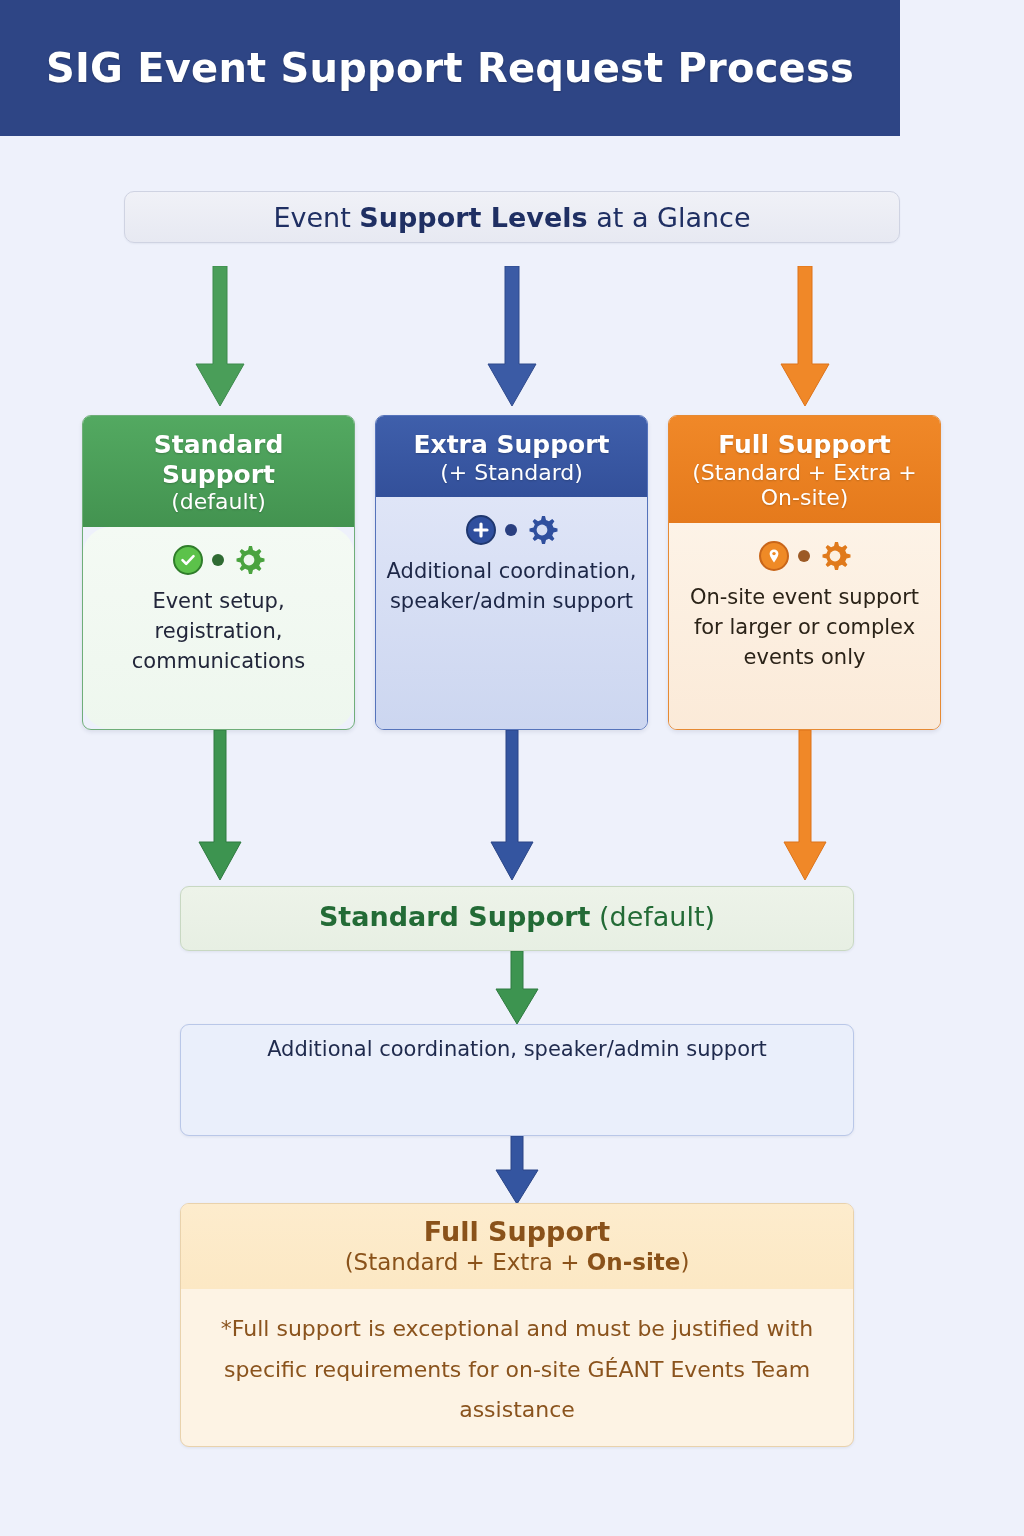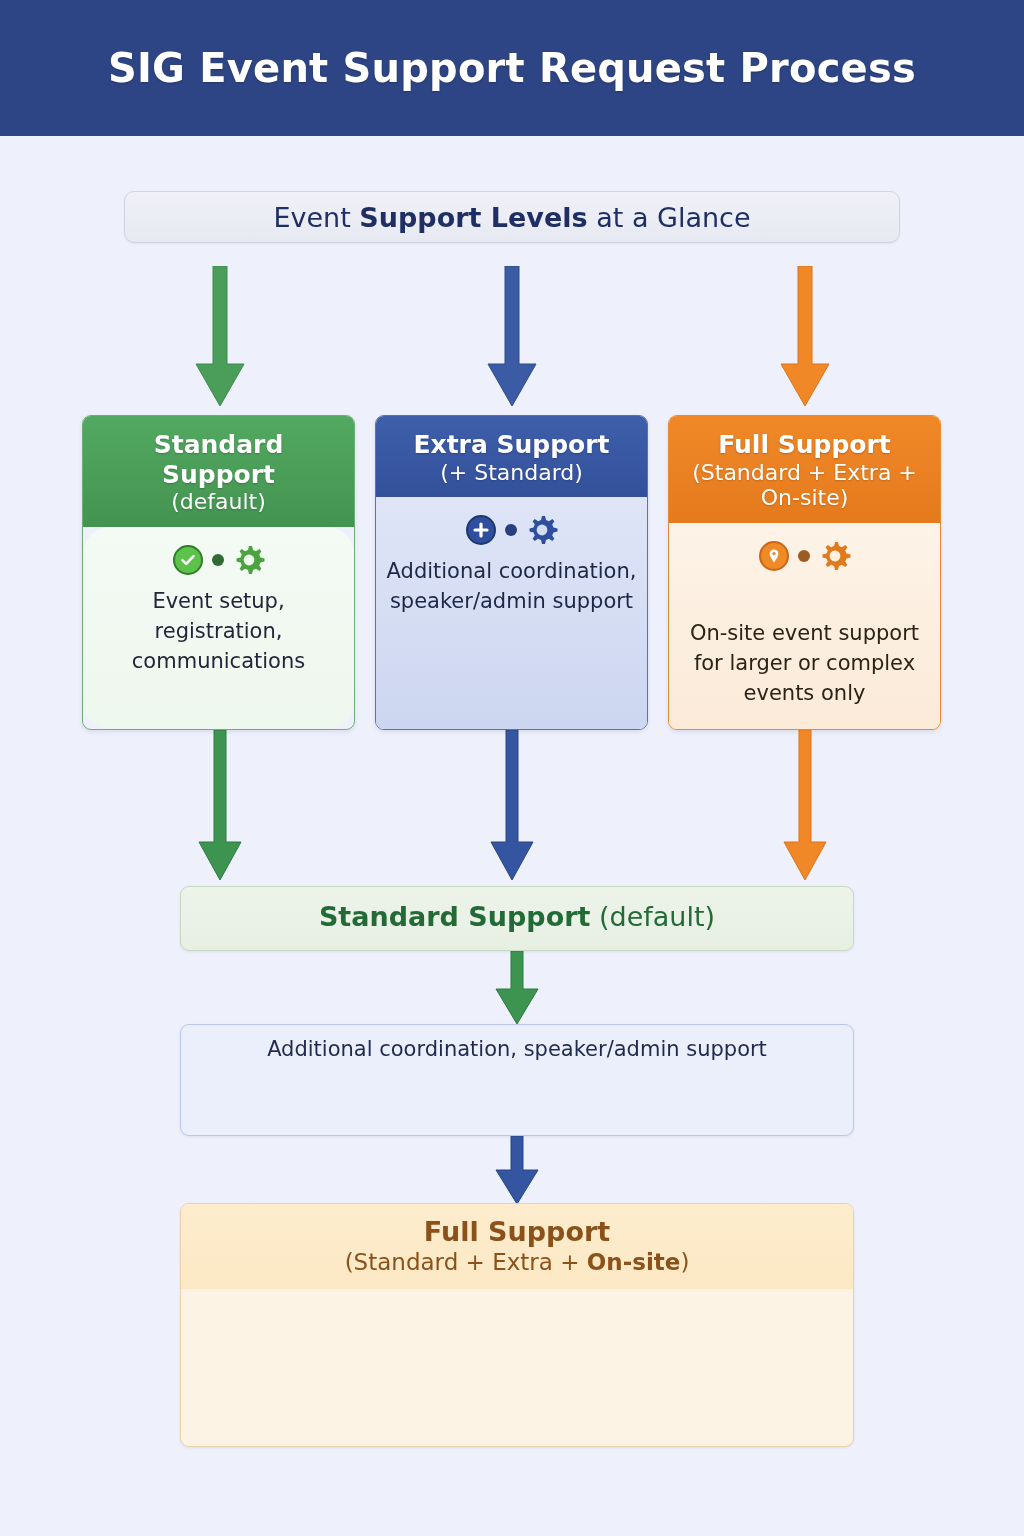--- a/index.html
+++ b/index.html
@@ -13,21 +13,21 @@
     font-family: "DejaVu Sans", sans-serif;
     background: #eef1fb;
     position: relative;
     overflow: hidden;
   }
 
   
   .header-bar {
     position: absolute;
     left: 0; top: 0;
-    width: 1024px;
+    width: 900px;
     height: 136px;
     background: #2e4585;
     display: flex;
     align-items: center;
     justify-content: center;
   }
   .header-title {
     color: #ffffff;
     font-size: 40px;
     font-weight: bold;
@@ -123,21 +123,21 @@
   }
   #card-extra .card-head { background: linear-gradient(180deg,#3f5fab 0%,#33509a 100%); }
   #card-extra .card-body { background: linear-gradient(180deg,#dfe5f7 0%,#ccd6f0 100%); }
   #card-extra .card-desc { color: #1d2747; }
 
   #card-full {
     left: 668px; width: 273px;
     border: 1px solid #e68a33;
   }
   #card-full .card-head { background: linear-gradient(180deg,#f08828 0%,#e57a1c 100%); }
-  #card-full .card-body { background: linear-gradient(180deg,#fdf3e7 0%,#fbead8 100%); gap: 36px; }
+  #card-full .card-body { background: linear-gradient(180deg,#fdf3e7 0%,#fbead8 100%); }
   #card-full .card-desc { color: #2b2318; }
 
   
   .ic-circle {
     width: 30px; height: 30px;
     border-radius: 50%;
     display: flex; align-items: center; justify-content: center;
     position: relative;
   }
   .ic-dot { width: 12px; height: 12px; border-radius: 50%; }
@@ -330,13 +330,14 @@
   <path d="M20 0 H32 V34 H47 L26 68 L5 34 H20 Z" fill="#3455a0" stroke="#2a4586" stroke-width="1"></path>
 </svg>
 
 <div class="sbox" id="sbox-full">
   <div class="sbox-title-wrap">
     <div class="sbox-title">Full Support</div>
     <div class="sbox-title2">
       <span>(Standard + Extra + </span><span class="b">On-site</span><span>)</span>
     </div>
   </div>
+  <div class="sbox-sub">*Full support is exceptional and must be justified with specific requirements for on-site GÉANT Events Team assistance</div>
 </div>
 
 </body></html>

